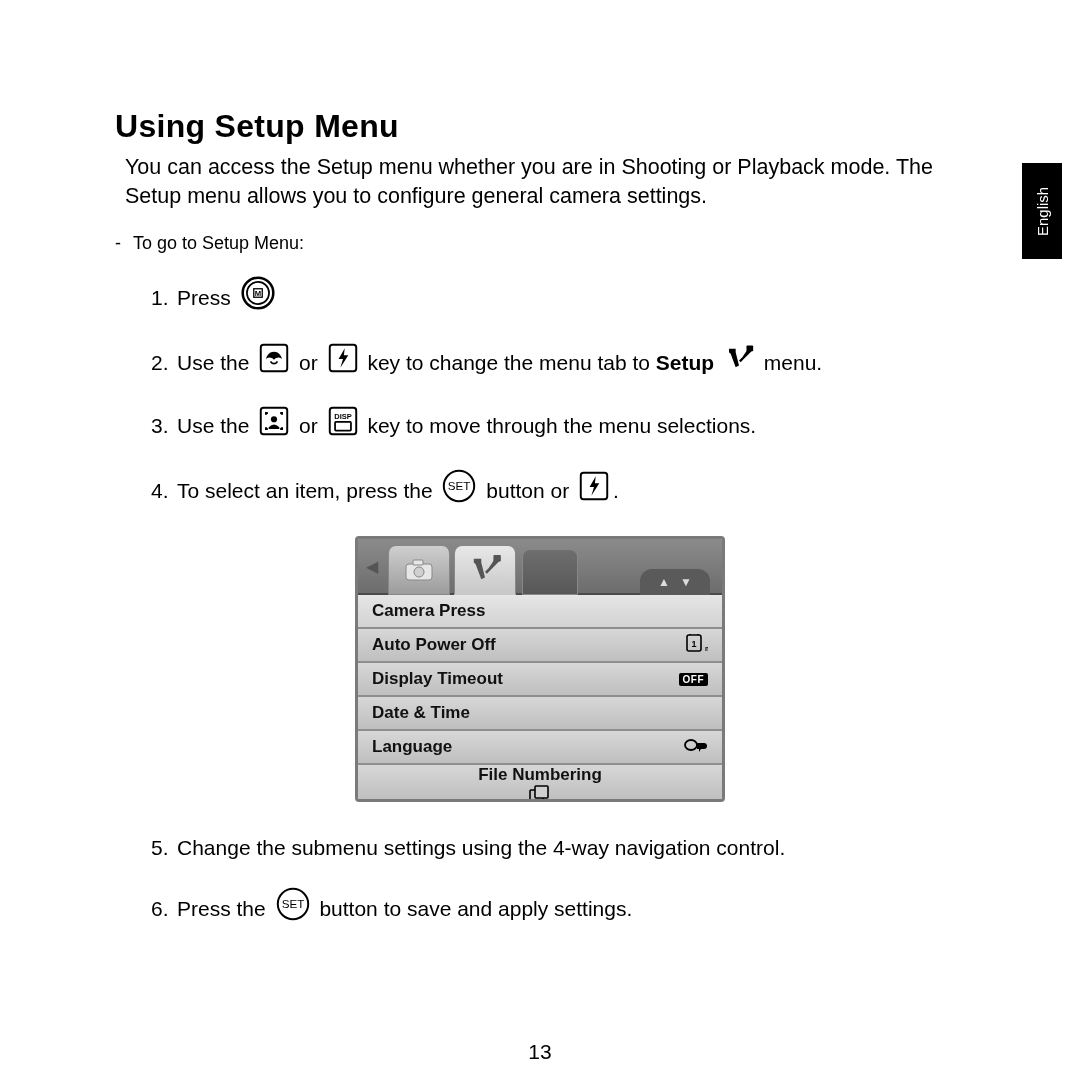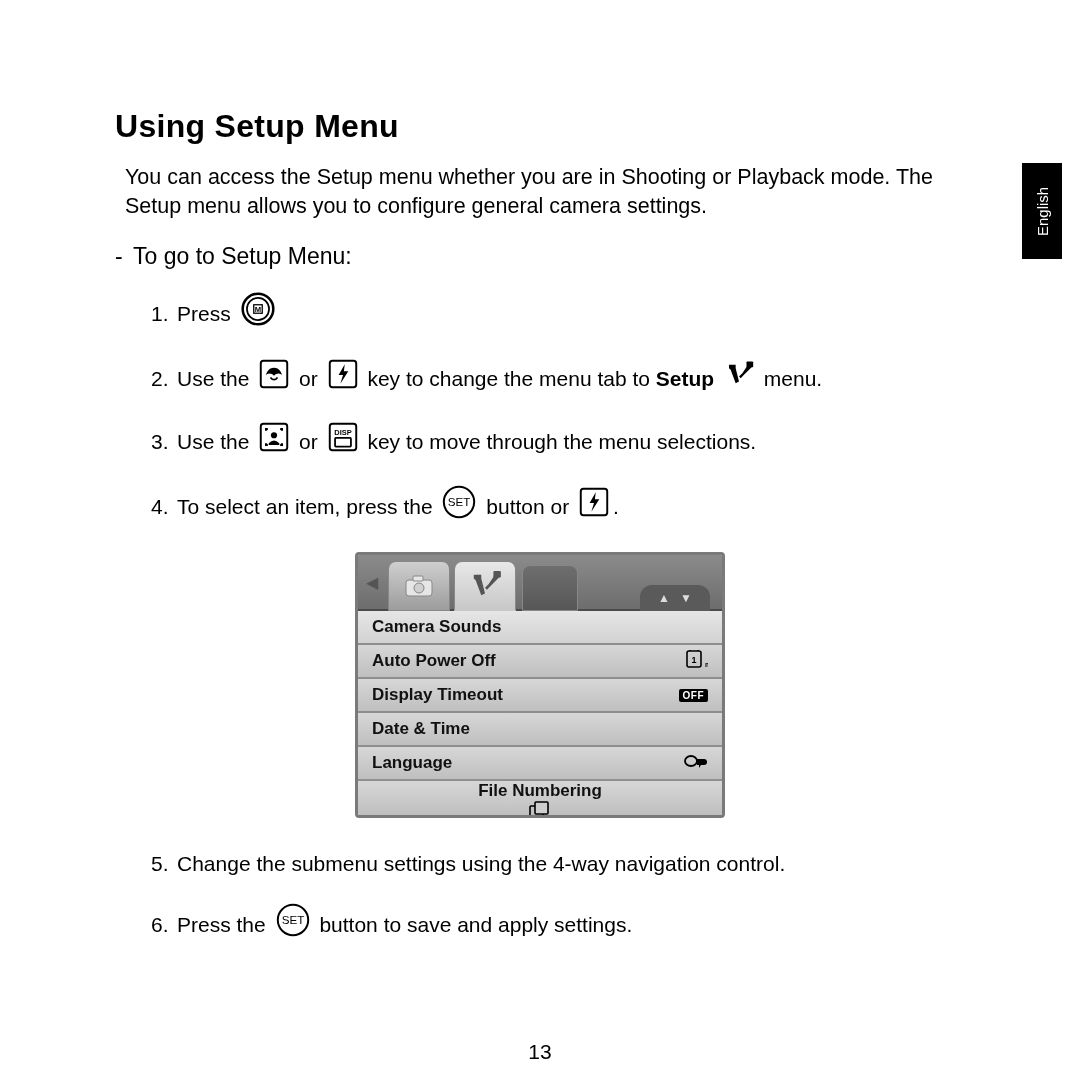--- a/index.html
+++ b/index.html
@@ -2,23 +2,23 @@
 <html><head>
 <meta charset="utf-8">
 <style>
   * { box-sizing: border-box; margin: 0; padding: 0; }
   html, body { width: 1080px; height: 1080px; background: #fff; }
   body { font-family: Verdana, Geneva, sans-serif; color: #000; position: relative; }
 
   .page {
     position: absolute; left: 115px; top: 108px; width: 850px;
   }
-  h1 { font-weight: 700; font-size: 32px; font-family: Verdana, Geneva, sans-serif; letter-spacing: 0.3px; margin-bottom: 18px; }
+  h1 { font-weight: 700; font-size: 32px; font-family: Verdana, Geneva, sans-serif; letter-spacing: 0.3px; margin-bottom: 8px; }
   .intro { font-size: 21.5px; line-height: 1.35; margin-left: 10px; margin-bottom: 22px; font-family: Tahoma, Verdana, sans-serif; }
-  .subhead { font-size: 23px; margin-bottom: 22px; font-family: Tahoma, Verdana, sans-serif; }
+  .subhead { font-size: 18px; margin-bottom: 22px; font-family: Tahoma, Verdana, sans-serif; }
   .dash { display:inline-block; width: 18px; }
 
   ol.steps { list-style: none; margin-left: 36px; font-size: 21px; font-family: Tahoma, Verdana, sans-serif; }
   ol.steps > li { margin-bottom: 20px; line-height: 1.9; }
   ol.steps > li .num { display:inline-block; width: 26px; }
   .inline-icon { display:inline-block; vertical-align: middle; margin: 0 4px; }
   .bold { font-weight: 700; }
 
   
   .side-tab {
@@ -185,21 +185,21 @@
             </svg>
         </div>
         <div class="tab placeholder"></div>
         <div class="updown-pill">
             <span>▲</span>
             <span>▼</span>
           </div>
       </div>
       <div class="menu-list">
         <div class="menu-row selected">
-          <span>Camera Sounds</span>
+          <span>Camera Press</span>
           <span class="menu-val"></span>
         </div>
         <div class="menu-row">
           <span>Auto Power Off</span>
           <span class="menu-val">
             <svg width="22" height="18" viewBox="0 0 22 18">
                 <rect x="1" y="1" width="14" height="16" rx="2" fill="none" stroke="#000" stroke-width="1.6"></rect>
                 <path d="M4 1 L4 -2 M12 1 L12 -2" stroke="#000" stroke-width="1.6"></path>
                 <text x="19" y="17" font-size="7" font-family="Arial">min</text>
                 <text x="8" y="13" text-anchor="middle" font-size="9" font-family="Arial" font-weight="700">1</text>

